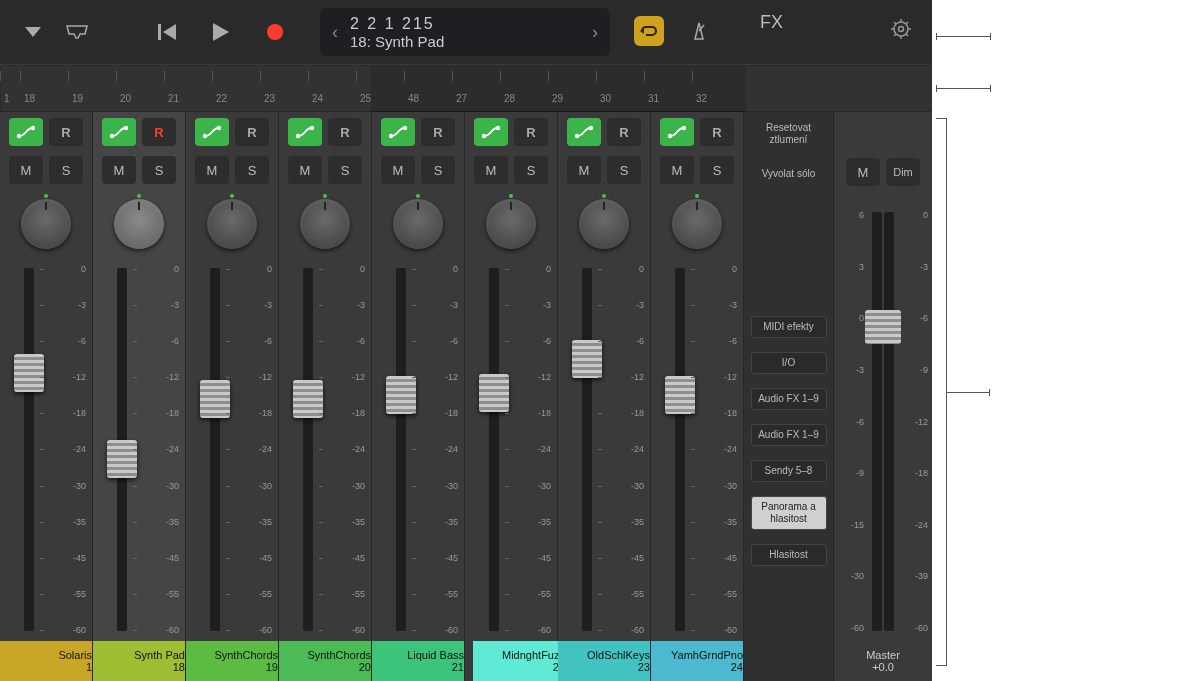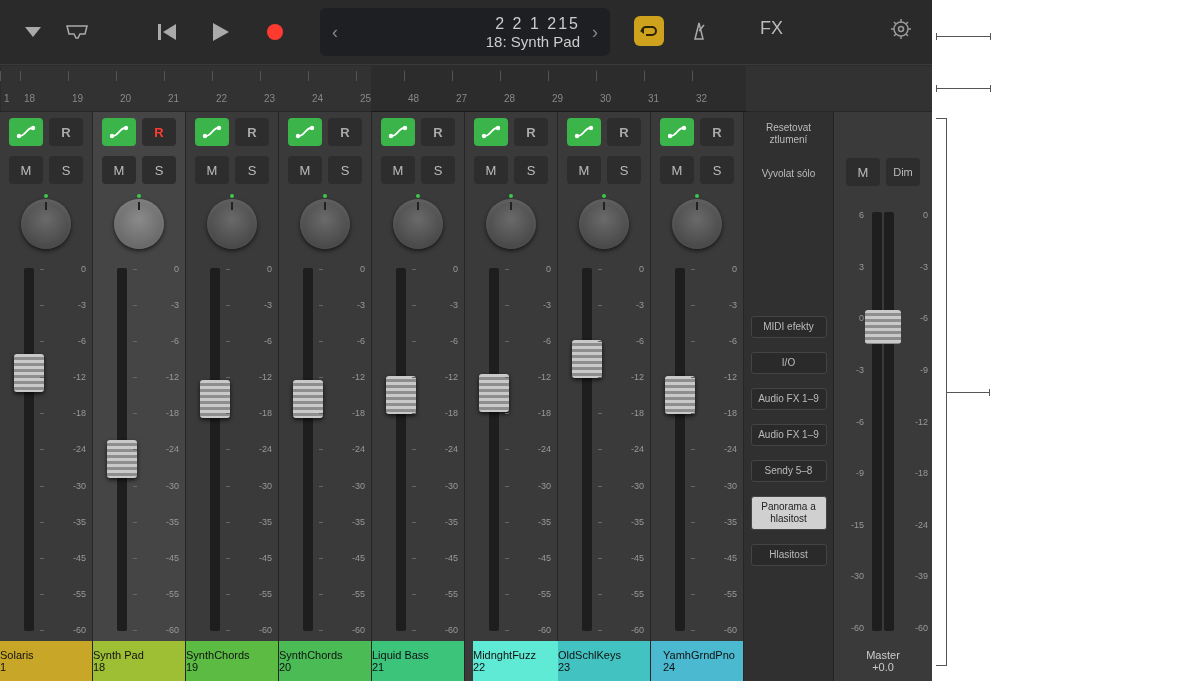--- a/index.html
+++ b/index.html
@@ -39,33 +39,33 @@
     position: absolute;
     left: 320px; top: 8px;
     width: 290px; height: 48px;
     background: #1d1f22;
     border-radius: 6px;
     display: flex;
     align-items: center;
     color: #ccc;
   }
   .lcd-arrow { width: 30px; text-align: center; font-size: 18px; color: #888;}
-  .lcd-center { flex: 1; text-align: right; }
+  .lcd-center { flex: 1; text-align: left; }
   .lcd-top { font-size: 16px; letter-spacing: 2px; }
   .lcd-bot { font-size: 15px; }
 
   .loop-btn {
     position: absolute; left: 634px; top: 16px;
     width: 30px; height: 30px;
     background: #cfa21e;
     border-radius: 6px;
     display: flex; align-items: center; justify-content: center;
   }
   .metro-btn { position: absolute; left: 684px; top: 16px; width: 30px; height:30px; color:#aaa; display:flex;align-items:center;justify-content:center;}
-  .fx-btn { position: absolute; left: 760px; top: 18px; color:#bbb; font-size:18px; }
+  .fx-btn { position: absolute; left: 760px; top: 12px; color:#bbb; font-size:18px; }
   .gear-btn { position: absolute; left: 890px; top: 18px; color:#999;}
 
   
   .ruler {
     height: 48px;
     background: #2c2c2d;
     border-top: 1px solid #3a3a3a;
     border-bottom: 1px solid #1a1a1a;
     display: flex;
     position: relative;
@@ -150,21 +150,21 @@
   .fader-scale {
     position:absolute; left:46px; top:6px; bottom:6px; width:44px;
     display:flex; flex-direction:column; justify-content:space-between;
     font-size:9px; color:#999;
   }
   .fader-scale span{text-align:right; padding-right:4px; position:relative;}
   .fader-scale span::before{content:""; position:absolute; left:-6px; top:50%; width:4px; height:1px; background:#666;}
 
   .col-footer {
     height:40px; width:100%;
-    display:flex; flex-direction:column; align-items:flex-start; justify-content:center;
+    display:flex; flex-direction:column; align-items:flex-end; justify-content:center;
     font-size:11px; color:#111; font-weight:500;
   }
 
   
   .opt-col {
     width: 90px;
     background:#303031;
     border-right:1px solid #222;
     display:flex;flex-direction:column;align-items:center;
     gap:14px;

